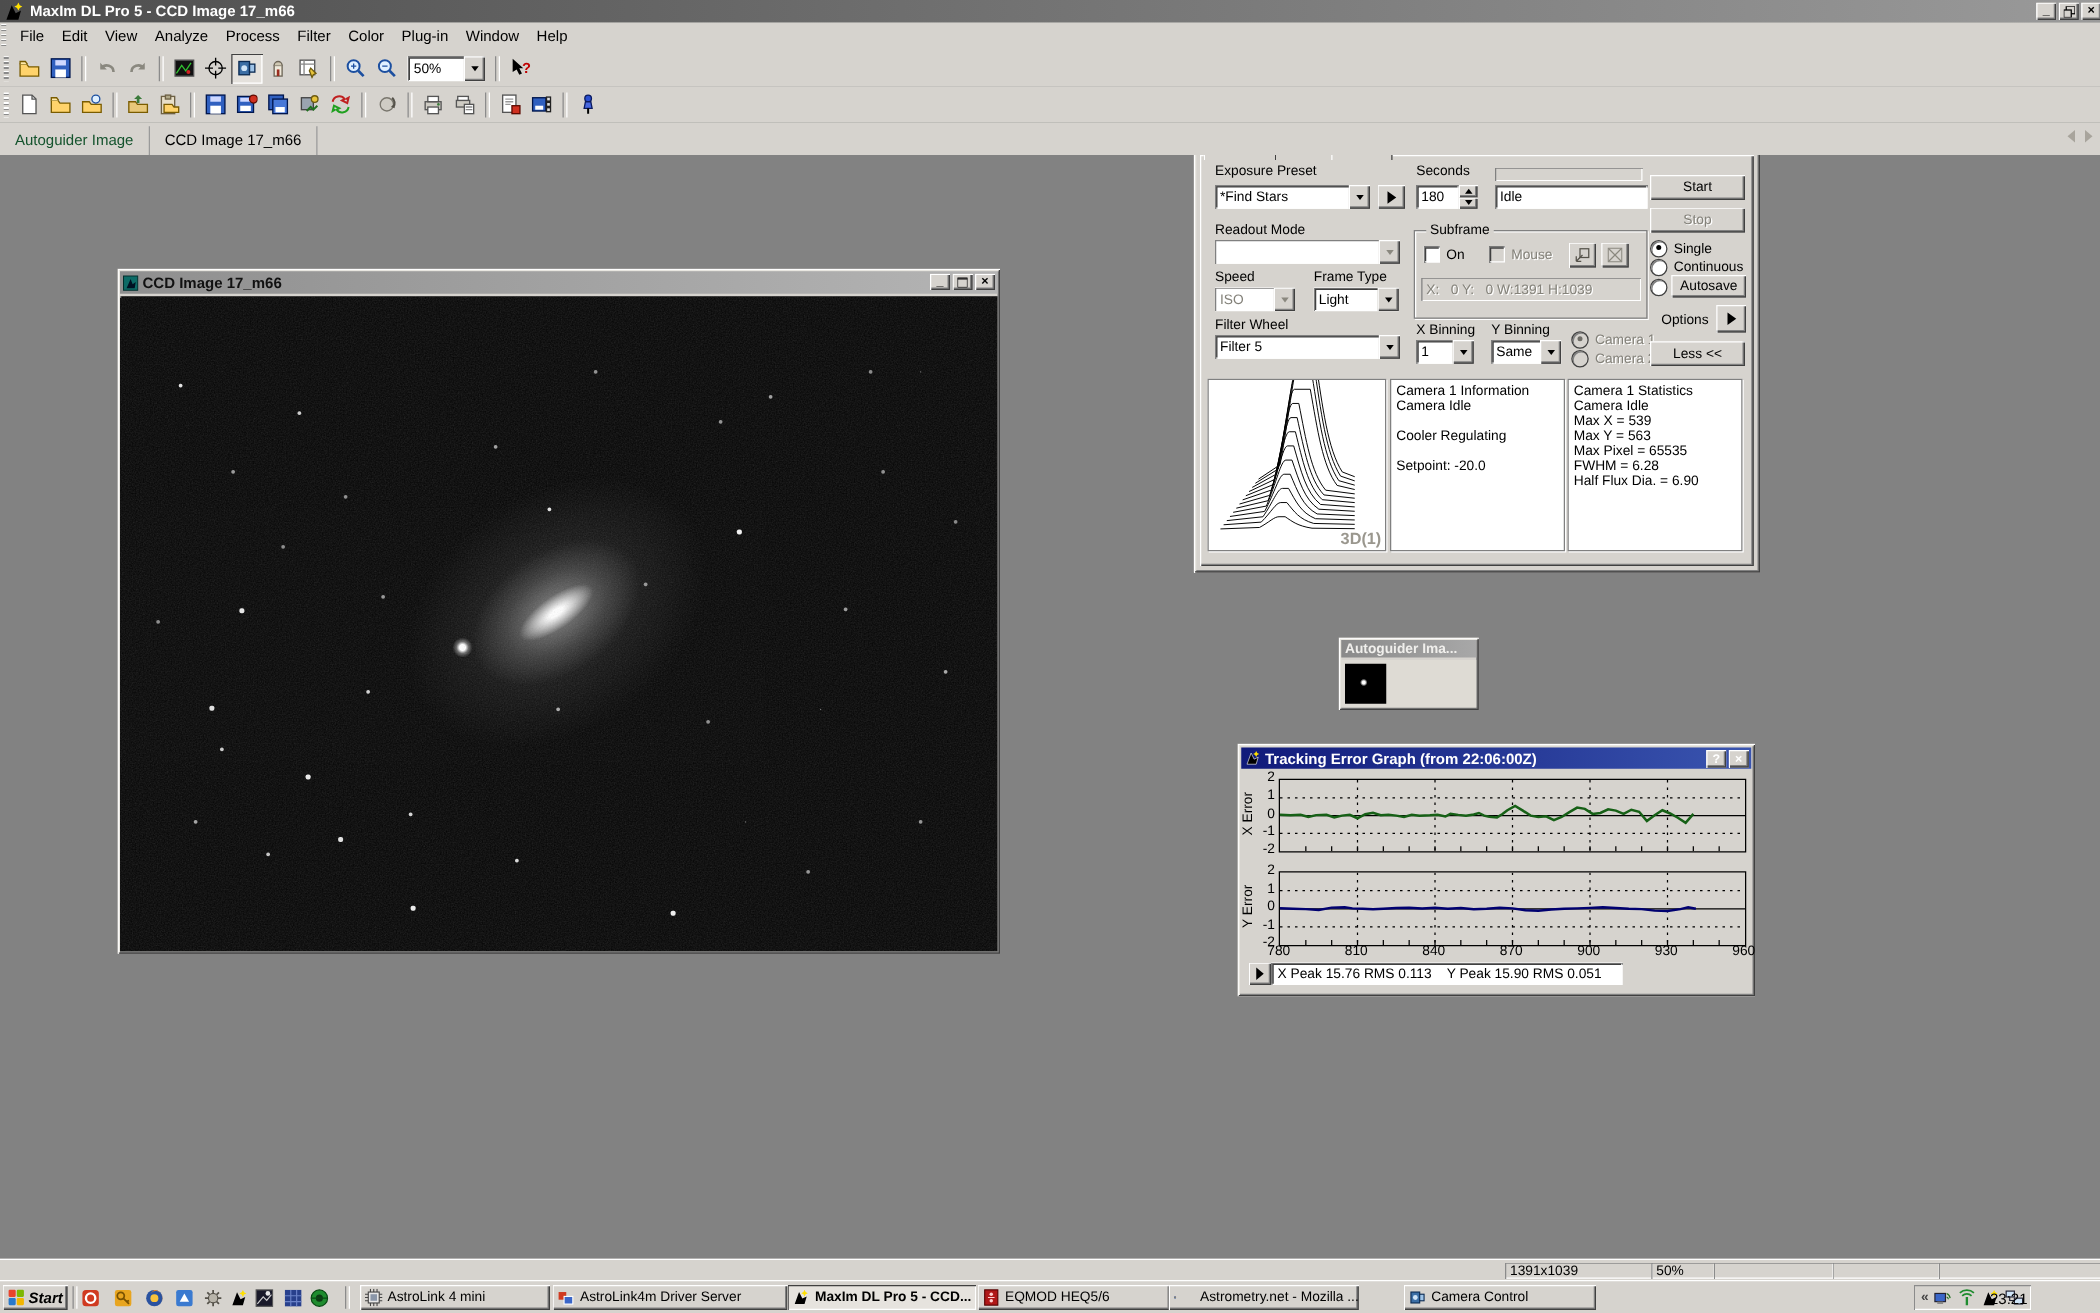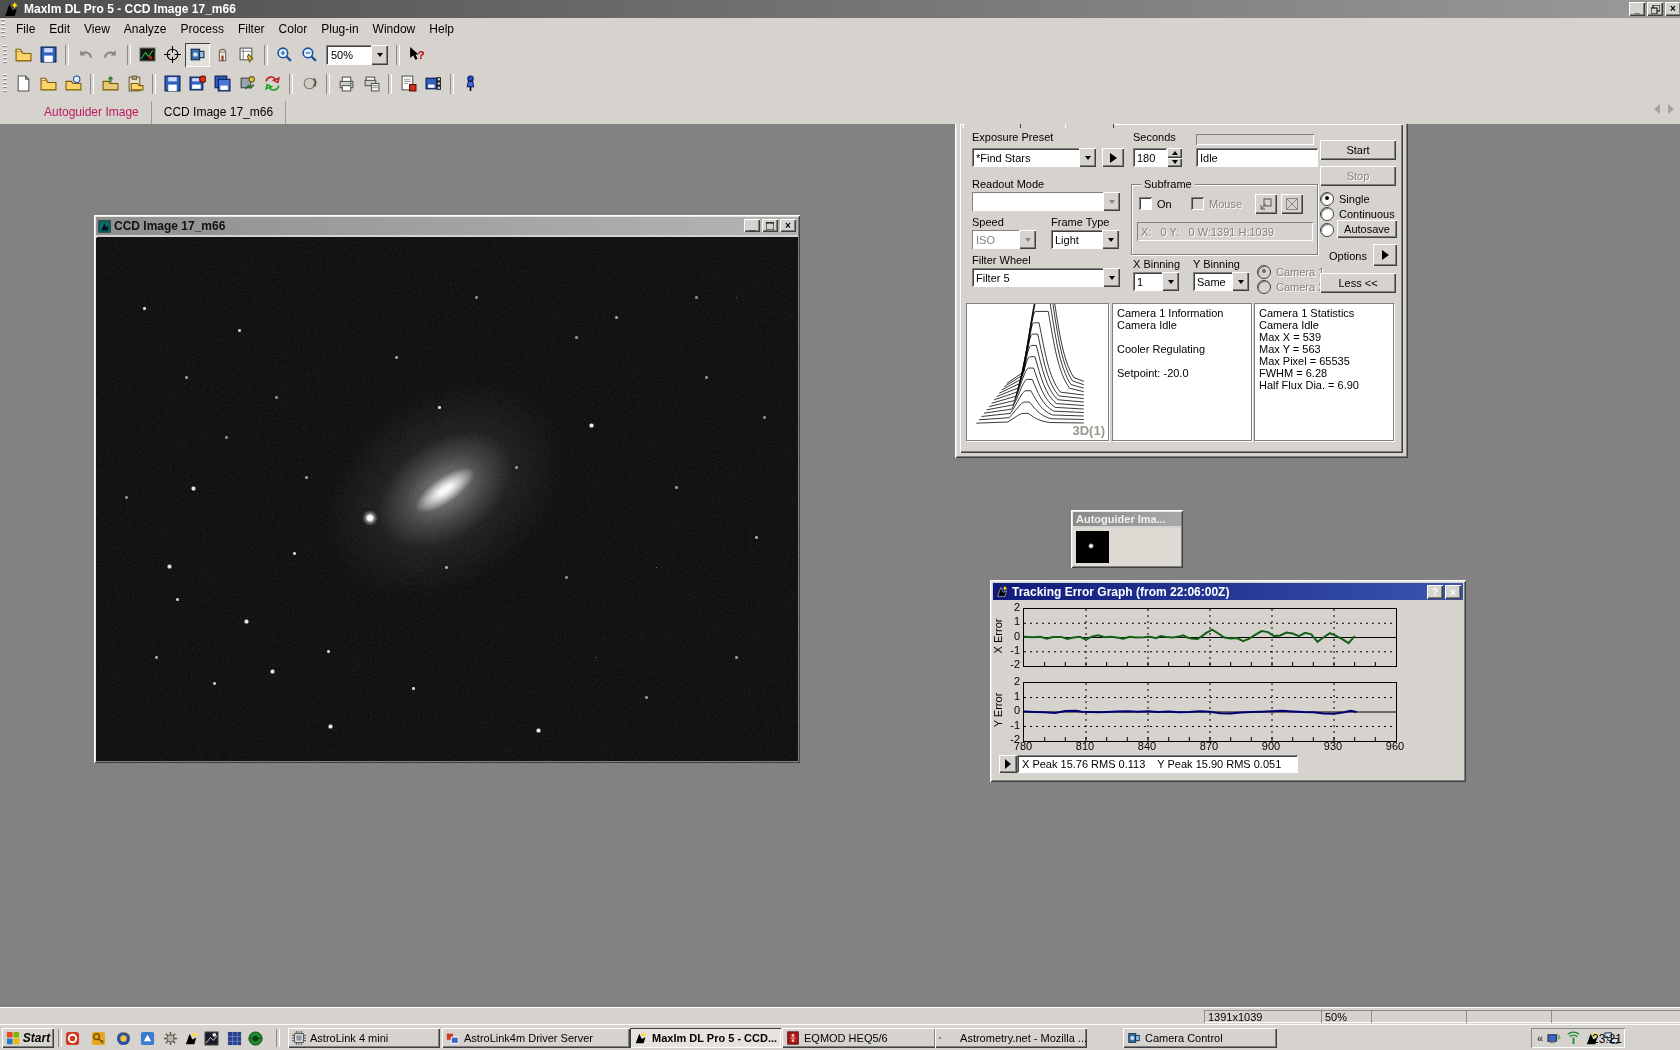--- a/index.html
+++ b/index.html
@@ -30,21 +30,21 @@
   .tbtn{width:25px;height:24px;display:flex;align-items:center;justify-content:center;}
   .tsep{width:2px;height:20px;margin:0 4px;border-left:1px solid #8b8b8b;border-right:1px solid #fff;}
   .tbi{width:17px;height:17px;}
   .zoom-combo{width:62px;height:20px;background:#fff;display:flex;align-items:center;margin:0 4px;position:relative;}
   .zoom-combo .v{flex:1;padding-left:5px;}
   .dd-btn{width:17px;height:100%;display:flex;align-items:center;justify-content:center;}
   .tri-dn{width:0;height:0;border-left:3px solid transparent;border-right:3px solid transparent;border-top:4px solid #000;}
   .tri-rt{width:0;height:0;border-top:5px solid transparent;border-bottom:5px solid transparent;border-left:7px solid #000;}
   .tabbar{left:0;top:98px;width:1680px;height:26px;display:flex;align-items:flex-end;border-bottom:1px solid #f2f0ec;}
   .tabbar .tab{padding:4px 12px 5px;font-size:12px;border-right:1px solid #9a9a9a;}
-  .tab.inactive{color:#be185d;margin-left:32px;}
+  .tab.inactive{color:#14532d;}
   .tab.active{color:#000;}
   .tabscroll{position:absolute;right:6px;top:6px;display:flex;gap:8px;}
   .tabscroll .a{width:0;height:0;border-top:5px solid transparent;border-bottom:5px solid transparent;}
   .a.l{border-right:6px solid #a8a49c;} .a.r{border-left:6px solid #a8a49c;}
   
   .workspace{left:0;top:124px;width:1680px;height:883px;background:#828282;overflow:hidden;}
   
   .ccd-win{left:94px;top:91px;width:706px;height:548px;}
   .child-title{height:18px;margin:2px;background:linear-gradient(90deg,#8f8f8f,#b4b4b4);display:flex;align-items:center;
     padding-left:2px;font-weight:bold;font-size:12px;color:#111;position:relative;}
@@ -105,21 +105,21 @@
   .tri-dn-s{width:0;height:0;border-left:3px solid transparent;border-right:3px solid transparent;border-top:4px solid #000;}
   
   .ag{left:1071px;top:386px;width:112px;height:58px;}
   .ag-title{position:absolute;left:2px;top:2px;right:2px;height:14px;background:linear-gradient(90deg,#8a8a8a,#a8a8a8);
     color:#f0efec;font-weight:bold;font-size:11px;display:flex;align-items:center;padding-left:3px;}
   .ag-body{position:absolute;left:2px;top:18px;right:2px;bottom:2px;background:#dedbd4;}
   .ag-thumb{position:absolute;left:3px;top:3px;width:33px;height:32px;background:#000;}
   .ag-star{position:absolute;left:12px;top:12px;width:6px;height:6px;border-radius:50%;
     background:radial-gradient(closest-side,#fff 40%,rgba(255,255,255,0));}
   
-  .trk{left:990px;top:456px;width:476px;height:202px;}
+  .trk{left:990px;top:471px;width:414px;height:202px;}
   .trk-title{position:absolute;left:3px;top:3px;right:3px;height:17px;background:linear-gradient(90deg,#101a7a,#3a55b0);
     color:#fff;font-weight:bold;font-size:12px;display:flex;align-items:center;padding-left:3px;}
   .plotbox{position:absolute;background:#d6d3ce;border:1px solid #000;}
   .yticks{position:absolute;width:18px;}
   .yticks span{position:absolute;right:0;font-size:11px;}
   .xticks{position:absolute;left:33px;top:160px;width:374px;height:12px;}
   .xticks span{position:absolute;width:30px;text-align:center;font-size:11px;}
   .ylab{position:absolute;transform:rotate(-90deg);transform-origin:center;font-size:11px;white-space:nowrap;}
   .trk-status{position:absolute;left:27px;top:175px;width:276px;height:18px;background:#fff;
     box-shadow:inset 1px 1px 0 #808080,inset -1px -1px 0 #fff,inset 2px 2px 0 #404040;

